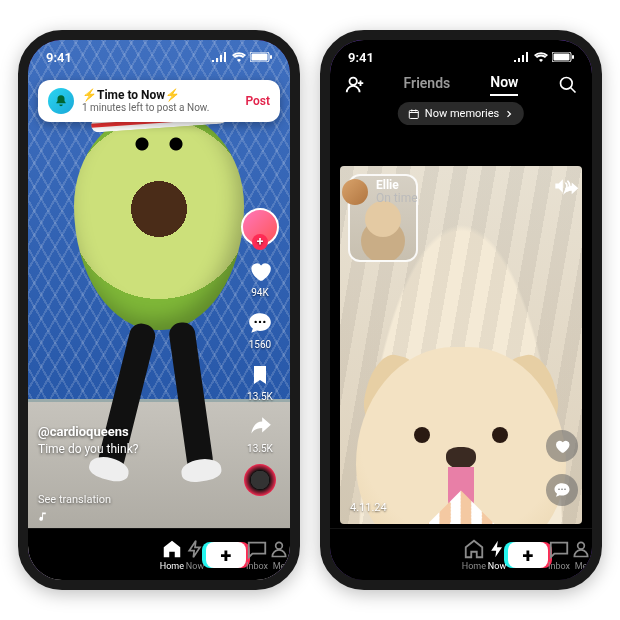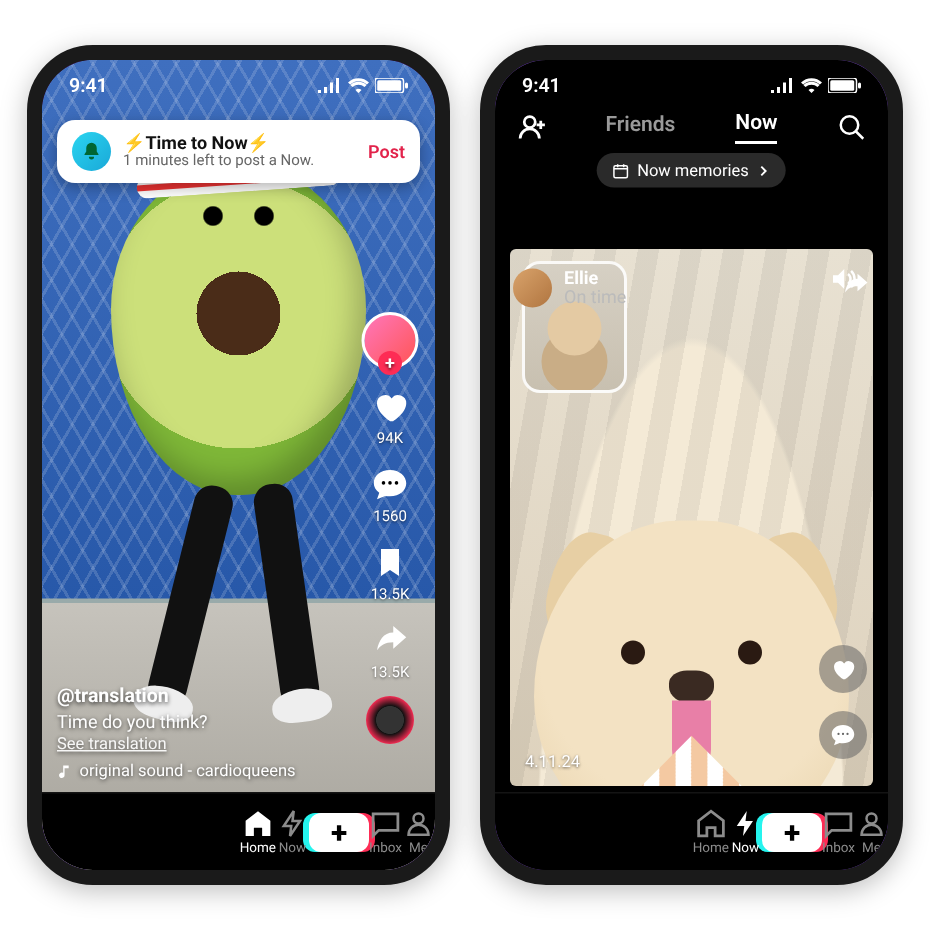--- a/index.html
+++ b/index.html
@@ -117,21 +117,21 @@
   .rail{position:absolute;right:6px;bottom:84px;width:48px;display:flex;flex-direction:column;align-items:center;gap:10px;z-index:12;text-shadow:0 1px 2px rgba(0,0,0,.6);}
   .rail .avatar{width:38px;height:38px;border-radius:50%;background:linear-gradient(135deg,#f7b,#f55);border:2px solid #fff;position:relative;}
   .rail .avatar .plus{position:absolute;bottom:-6px;left:50%;transform:translateX(-50%);width:16px;height:16px;border-radius:50%;background:#fe2c55;color:#fff;font-size:12px;line-height:16px;text-align:center;font-weight:700;}
   .rail .item{display:flex;flex-direction:column;align-items:center;gap:1px;font-size:10px;color:#fff;}
   .rail .item .ic{width:30px;height:30px;display:flex;align-items:center;justify-content:center;}
   .rail .spin{width:32px;height:32px;border-radius:50%;background:radial-gradient(circle,#333 40%,#111 42%,#fe2c55 72%,#25f4ee 100%);}
 
   
   .caption{position:absolute;left:10px;right:70px;bottom:58px;z-index:12;color:#fff;text-shadow:0 1px 3px rgba(0,0,0,.7);font-size:12px;line-height:1.35;}
   .caption .user{font-weight:700;font-size:13px;}
-  .caption .trans{font-size:11px;text-decoration:underline;opacity:.9;}
+  .caption .trans{font-size:11px;opacity:.9;margin-top:36px;}
   .caption .sound{font-size:11px;margin-top:3px;display:flex;align-items:center;gap:4px;}
 
   
   .nav{position:absolute;bottom:0;left:0;right:0;height:52px;background:#000;display:flex;align-items:center;justify-content:flex-end;z-index:25;border-top:1px solid rgba(255,255,255,.08);}
   .nav .tab{display:flex;flex-direction:column;align-items:center;gap:1px;color:#8c8c8c;font-size:9px;}
   .nav .tab.active{color:#fff;}
   .nav .tab .ic{width:22px;height:22px;display:flex;align-items:center;justify-content:center;}
   .nav .create{width:40px;height:26px;border-radius:8px;background:#fff;position:relative;display:flex;align-items:center;justify-content:center;}
   .nav .create::before,.nav .create::after{content:"";position:absolute;top:0;bottom:0;width:40px;border-radius:8px;z-index:-1;}
   .nav .create::before{left:-4px;background:#25f4ee;}
@@ -265,28 +265,27 @@
           <svg width="26" height="26" viewBox="0 0 24 24">
               <path fill="#fff" d="M14 3l8 7-8 7v-4c-5 0-8 2-10 5 1-6 4-11 10-11V3z"></path>
             </svg>
         </div>
         <span>13.5K</span>
       </div>
       <div class="spin"></div>
     </div>
 
     <div class="caption">
-      <div class="user">@translation</div>
+      <div class="user">@cardioqueens</div>
       <div>Time do you think?</div>
       <div class="trans">See translation</div>
       <div class="sound">
         <svg width="11" height="11" viewBox="0 0 24 24">
             <path fill="#fff" d="M9 3v10.6A4 4 0 1011 17V7h6V3z"></path>
           </svg>
-        <span>original sound - cardioqueens</span>
       </div>
     </div>
 
     <div class="nav">
       <div class="tab active">
         <div class="ic">
             <svg width="22" height="22" viewBox="0 0 24 24">
               <path fill="#fff" d="M3 10l9-7 9 7v11h-6v-6H9v6H3z"></path>
             </svg>
           </div>

